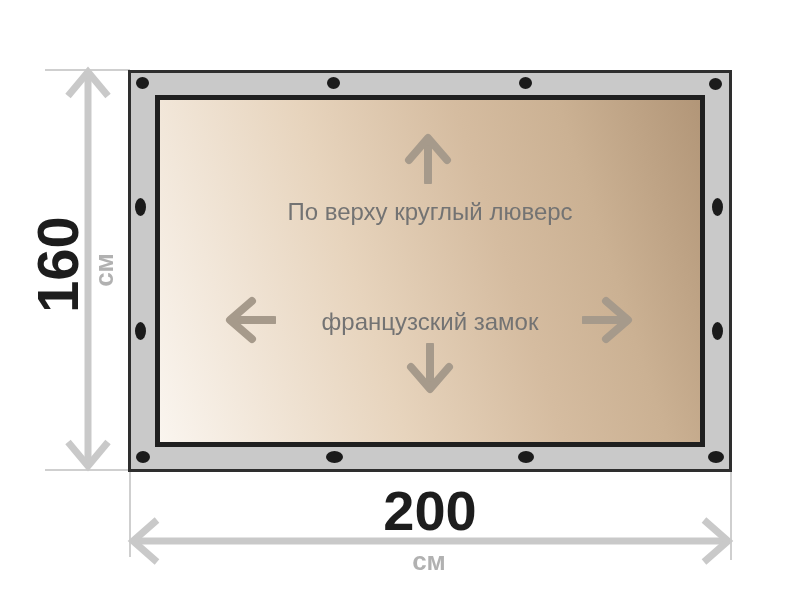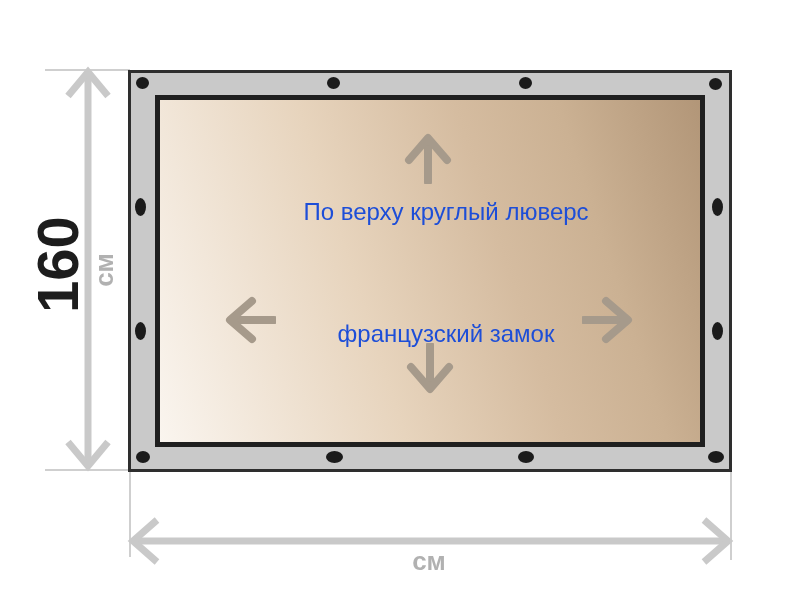--- a/index.html
+++ b/index.html
@@ -47,31 +47,31 @@
   .c-arrow path {
     fill: none;
     stroke: #a69a8b;
     stroke-width: 8;
     stroke-linecap: round;
     stroke-linejoin: round;
   }
   
   .note {
     position: absolute;
-    left: 196px;
+    left: 180px;
     width: 500px;
     text-align: center;
     font-size: 24px;
     line-height: 30px;
-    color: #1d4ed8;
+    color: #737373;
     white-space: nowrap;
   }
   .note-top  { top: 197px; }
   .note-mid1 { top: 274px; }
-  .note-mid2 { top: 307px; margin-top: 12px; }
+  .note-mid2 { top: 307px; }
   
   .ext-line {
     position: absolute;
     background: #cfcfcf;
   }
   .dim-svg { position: absolute; overflow: visible; }
   .dim-svg path {
     fill: none;
     stroke: #c9c9c9;
     stroke-width: 7;
@@ -132,20 +132,21 @@
   </svg>
 
   <svg class="dim-svg" style="left:129px; top:518px;" width="604" height="46" viewBox="0 0 604 46">
     <path d="M4 23 H599"></path>
     <path d="M28 2 L4 23 L28 44"></path>
     <path d="M575 2 L599 23 L575 44"></path>
   </svg>
 
   <div class="dim-value dim-value-v">160</div>
   <div class="dim-unit dim-unit-v">см</div>
+  <div class="dim-value dim-value-h">200</div>
   <div class="dim-unit dim-unit-h">см</div>
 
   <div class="frame"></div>
 
   <div class="tarp"></div>
 
   <div class="grommet" style="left:136px; top:77px; width:13px; height:12px;"></div>
   <div class="grommet" style="left:327px; top:77px; width:13px; height:12px;"></div>
   <div class="grommet" style="left:519px; top:77px; width:13px; height:12px;"></div>
   <div class="grommet" style="left:709px; top:78px; width:13px; height:12px;"></div>

